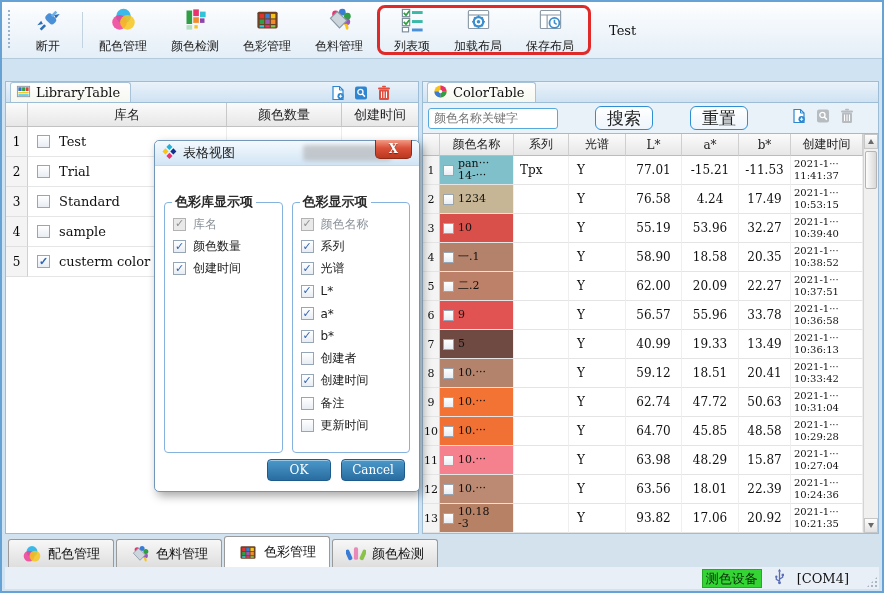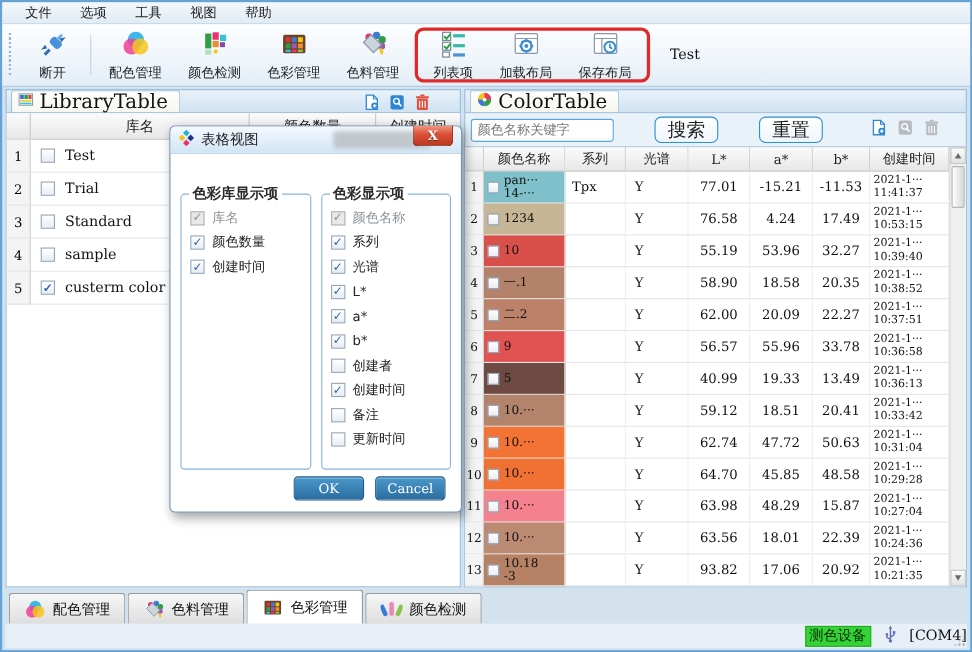--- a/index.html
+++ b/index.html
@@ -19,21 +19,21 @@
   .tool-btn.disabled { color:#9aa8b5; }
   .tool-sep { width:1px; background:#c3d2e0; margin:8px 4px; }
   .layout-group { display:flex; border:3px solid #e02a2a; border-radius:8px; padding:0 2px; margin:1px 2px; align-items:stretch; }
   .profile-label { align-self:center; margin-left:16px; font-family:"DejaVu Serif",serif; font-size:13px; color:#111; }
 
   
   .main { position:absolute; top:79px; left:3px; right:3px; bottom:57px; }
   .left-panel { position:absolute; left:0; top:0; width:414px; bottom:0; }
   .right-panel { position:absolute; left:417px; right:0; top:0; bottom:0; }
   .panel-head { height:22px; background:linear-gradient(#eaf2fa,#cfe2f2); border:1px solid #9dbcd6; display:flex; align-items:flex-end; padding:0 4px; position:relative; }
-  .panel-tab { display:flex; align-items:center; gap:5px; background:linear-gradient(#ffffff,#f5f7ef); border:1px solid #a8c2d8; border-bottom:none; border-radius:3px 3px 0 0; padding:2px 10px 2px 5px; font-family:"DejaVu Serif",serif; font-size:18px; height:20px; color:#111; }
+  .panel-tab { display:flex; align-items:center; gap:5px; background:linear-gradient(#ffffff,#f5f7ef); border:1px solid #a8c2d8; border-bottom:none; border-radius:3px 3px 0 0; padding:2px 10px 2px 5px; font-family:"DejaVu Serif",serif; font-size:13px; height:20px; color:#111; }
   .panel-tab svg { width:15px; height:15px; }
   .panel-icons { position:absolute; right:26px; top:3px; display:flex; gap:7px; align-items:center; }
   .panel-icons svg { width:16px; height:16px; }
 
   .left-table { position:absolute; top:22px; bottom:0; left:0; right:0; background:#fff; border:1px solid #9dbcd6; border-top:none; overflow:hidden; }
   .lrow { display:grid; grid-template-columns:22px 199px 115px 1fr; height:30px; }
   .lrow.lhead { height:24px; background:linear-gradient(#fbfbfb,#e7e7e7); border-bottom:1px solid #c2c2c2; }
   .lth { border-right:1px solid #c8c8c8; display:flex; align-items:center; justify-content:center; font-size:13px; color:#222; }
   .lth:last-child { border-right:none; }
   .lnum { background:#f4f4f4; border-right:1px solid #d0d0d0; border-bottom:1px solid #e0e0e0; display:flex; align-items:center; justify-content:center; font-size:12px; font-family:"DejaVu Serif",serif; }
@@ -69,60 +69,53 @@
 
   
   .vscroll { position:absolute; right:0; top:0; bottom:0; width:15px; background:#f0f0f0; border-left:1px solid #d4d4d4; }
   .vs-btn { position:absolute; left:0; right:0; height:15px; background:linear-gradient(#fdfdfd,#e2e2e2); border:1px solid #c6c6c6; display:flex; align-items:center; justify-content:center; }
   .vs-btn.up { top:0; } .vs-btn.down { bottom:0; }
   .tri-up { width:0; height:0; border-left:3.5px solid transparent; border-right:3.5px solid transparent; border-bottom:5px solid #6a6a6a; }
   .tri-down { width:0; height:0; border-left:3.5px solid transparent; border-right:3.5px solid transparent; border-top:5px solid #6a6a6a; }
   .vs-thumb { position:absolute; top:17px; height:38px; left:1px; right:1px; background:linear-gradient(90deg,#fdfdfd,#d8d8d8); border:1px solid #b4b4b4; border-radius:2px; }
 
   
-  .dialog { position:absolute; left:152px; top:112px; width:266px; height:352px; background:#fff; border:1px solid #7296b8; border-radius:5px; box-shadow:3px 4px 10px rgba(0,0,0,.35); z-index:5; }
+  .dialog { position:absolute; left:152px; top:138px; width:266px; height:352px; background:#fff; border:1px solid #7296b8; border-radius:5px; box-shadow:3px 4px 10px rgba(0,0,0,.35); z-index:5; }
   .dlg-title { height:25px; background:linear-gradient(#f4f9fe,#d2e5f5); border-bottom:1px solid #c2d7ea; border-radius:5px 5px 0 0; display:flex; align-items:center; padding:0 7px; gap:6px; position:relative; }
   .dlg-title svg { width:15px; height:15px; }
   .dlg-title-text { font-size:13px; color:#222; }
   .smudge { position:absolute; left:148px; top:4px; width:88px; height:16px; background:#b4b7ba; border-radius:3px; filter:blur(2px); opacity:.7; }
   .dlg-close { position:absolute; right:7px; top:-1px; width:37px; height:19px; background:linear-gradient(#f29a85,#da5038 45%,#bb381f); border:1px solid #8f2a17; border-top:none; border-radius:0 0 5px 5px; color:#fff; display:flex; align-items:center; justify-content:center; font-weight:bold; font-size:12px; font-family:"DejaVu Serif",serif; text-shadow:0 1px 1px rgba(0,0,0,.45); cursor:default; }
   .dlg-groups { display:flex; gap:9px; padding:27px 9px 0 9px; }
   .dlg-group { flex:1; border:1px solid #86b2de; border-radius:4px; height:260px; padding:2px 5px; }
   .dlg-group legend { font-size:13px; font-weight:bold; color:#2b2b2b; padding:0 3px; margin-left:2px; }
   .chk-row { display:flex; align-items:center; gap:7px; height:22.4px; padding-left:3px; font-size:12px; color:#222; }
   .chk-row.disabled { color:#8a9299; }
   .dlg-btns { position:absolute; bottom:10px; right:14px; display:flex; gap:10px; }
   .btn-primary { min-width:64px; height:22px; padding:0 10px; background:linear-gradient(#4b98ca,#2a6da0); border:1px solid #1d5b8c; border-radius:4px; color:#fff; font-size:12px; font-family:"DejaVu Serif",serif; display:flex; align-items:center; justify-content:center; box-shadow:inset 0 1px 0 rgba(255,255,255,.45); cursor:default; }
 
   
   .bottom { position:absolute; left:3px; right:3px; bottom:2px; height:53px; }
   .tabbar { height:31px; background:#d4e2ee; display:flex; align-items:flex-end; padding-left:3px; gap:2px; }
   .btab { display:flex; align-items:center; gap:6px; height:28px; padding:0 13px; background:linear-gradient(#f7f7f7,#dedede); border:1px solid #9a9a9a; border-bottom:none; border-radius:3px 3px 0 0; font-size:13px; color:#111; cursor:default; }
   .btab svg { width:20px; height:20px; }
   .btab.active { background:#fff; height:31px; }
-  .statusbar { height:22px; background:#e8eff6; display:flex; align-items:center; justify-content:flex-end; gap:9px; padding-right:0; position:relative; margin-top:0; }
+  .statusbar { height:22px; background:#e8eff6; display:flex; align-items:center; justify-content:flex-end; gap:9px; padding-right:30px; position:relative; margin-top:0; }
   .device-badge { background:#35d435; border:1px solid #28a828; padding:0 3px; font-size:13px; color:#0a2e0a; line-height:17px; }
   .usb-wrap svg { width:17px; height:17px; }
   .com-label { font-family:"DejaVu Serif",serif; font-size:13px; color:#111; }
   .resize-grip { position:absolute; right:1px; bottom:1px; width:12px; height:12px;
     background-image:radial-gradient(#9aa6b0 1px, transparent 1.2px);
     background-size:4px 4px; clip-path:polygon(100% 0, 100% 100%, 0 100%); opacity:.8; }
 </style>
 </head>
 <body>
 
 <div class="window">
 
-  <div class="menubar">
-      <div class="menu-item">文件</div>
-      <div class="menu-item">选项</div>
-      <div class="menu-item">工具</div>
-      <div class="menu-item">视图</div>
-      <div class="menu-item">帮助</div>
-    </div>
 
   <div class="toolbar">
     <div class="drag-handle"></div>
     <div style="display:flex">
         <div class="tool-btn">
           <span><svg viewBox="0 0 24 24">
               <rect x="9" y="8" width="10" height="7" rx="3" transform="rotate(45 14 11.5)" fill="#4a90d8"></rect>
               <path d="M5 21l4-4" stroke="#2f6fb5" stroke-width="2.4"></path>
               <path d="M15 9l4-4" stroke="#6fb0e8" stroke-width="2.4"></path>
               <path d="M5.5 13l-3.5 4 5-1zM18.5 11l3.5-4-5 1z" fill="#2f6fb5"></path>

